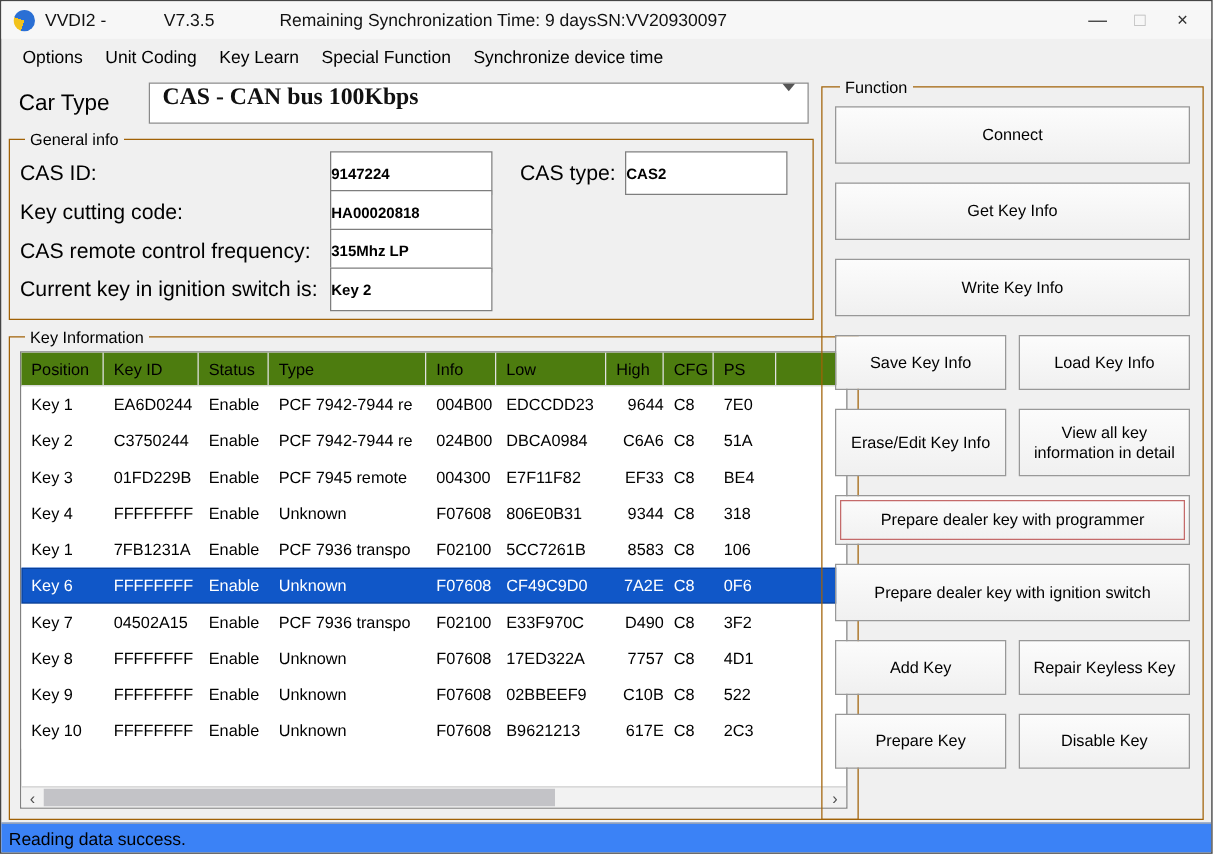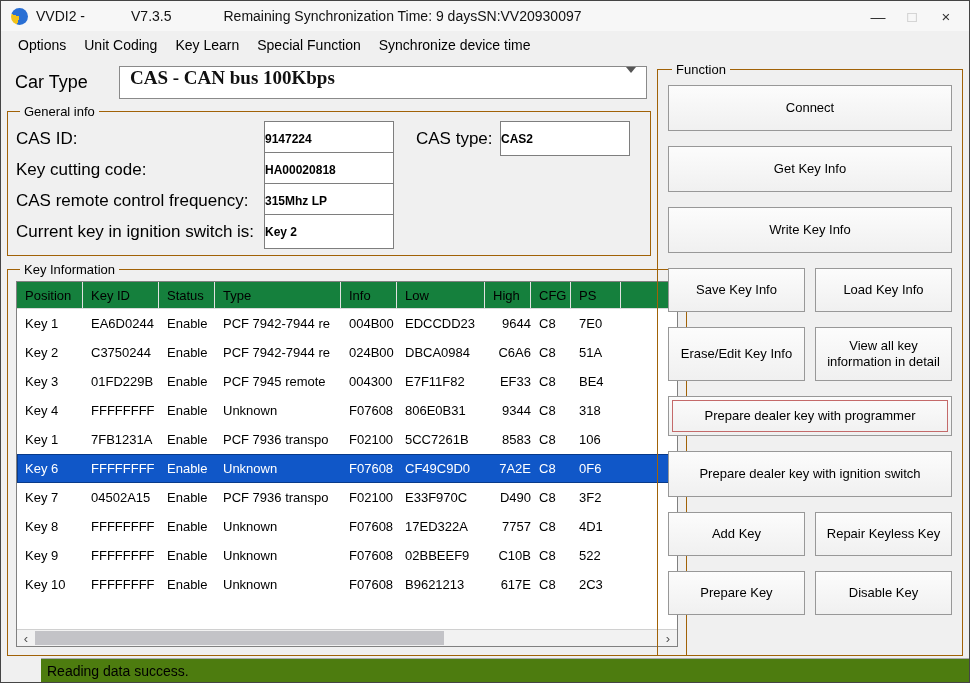--- a/index.html
+++ b/index.html
@@ -47,21 +47,21 @@
   .lbl-casid { width: 248px; }
   .lbl-wide { width: 248px; }
   .inp-1 { width: 130px; }
   .lbl-castype { margin-left: 22px; width: 84px; }
   .inp-castype { width: 130px; }
   
   .keyinfo-fs { flex: 1; margin-top: 6px; display: flex; flex-direction: column; min-height: 0; }
   .table-wrap { flex: 1; border: 1px solid #808080; background: #fff; overflow: hidden;
     display: flex; flex-direction: column; min-height: 0; }
   .thead { display: flex; height: 27px; align-items: center; border-bottom: 1px solid #d8d8d8;
-    background: #15803d; width: 660px; flex: none; }
+    background: #4d7c0f; width: 660px; flex: none; }
   .hcell { font-size: 13px; color: #000; padding-left: 8px; border-right: 1px solid #e2e2e2;
     height: 100%; display: flex; align-items: center; overflow: hidden; white-space: nowrap; flex: none; }
   .tbody { flex: 1; overflow: hidden; }
   .trow { display: flex; height: 29px; align-items: center; width: 660px; background: #fff; }
   .trow.selected { background: #1057c8; color: #fff; box-shadow: inset 0 0 0 1px #083a8a; }
   .tcell { font-size: 13px; padding-left: 8px; overflow: hidden; white-space: nowrap; flex: none; }
   .c0 { width: 66px; } .c1 { width: 76px; } .c2 { width: 56px; } .c3 { width: 126px; }
   .c4 { width: 56px; } .c5 { width: 88px; } .c6 { width: 46px; text-align: right; } .c7 { width: 40px; } .c8 { width: 50px; }
   .hscroll { height: 17px; border-top: 1px solid #d0d0d0; background: #f2f2f2; display: flex;
     align-items: stretch; flex: none; }
@@ -76,22 +76,22 @@
     font-family: "Liberation Sans", sans-serif; padding: 2px 4px; line-height: 1.25; }
   .btn-full { width: 100%; }
   .btn-row { display: flex; justify-content: space-between; gap: 10px; }
   .btn-half { flex: 1; }
   .h46 { height: 46px; } .h42 { height: 44px; } .h52 { height: 54px; } .h40 { height: 40px; }
   .gap { flex: 1; min-height: 8px; max-height: 15px; }
   .red-outline { position: relative; }
   .red-outline::after { content: ""; position: absolute; left: 3px; right: 3px; top: 3px; bottom: 3px;
     border: 1px solid #c46a6a; pointer-events: none; }
   
-  .statusbar { height: 24px; border-top: 1px solid #ababab; background: #4d7c0f; display: flex;
-    align-items: center; padding-left: 6px; flex: none; margin-left: 40px; }
+  .statusbar { height: 24px; border-top: 1px solid #ababab; background: #3b82f6; display: flex;
+    align-items: center; padding-left: 6px; flex: none; }
   .status-text { font-size: 14px; color: #000; }
 </style>
 </head>
 <body>
 
 <div class="window">
 
   <div class="titlebar">
     <div class="app-icon"></div>
     <span class="title-seg t1">VVDI2 -</span>

